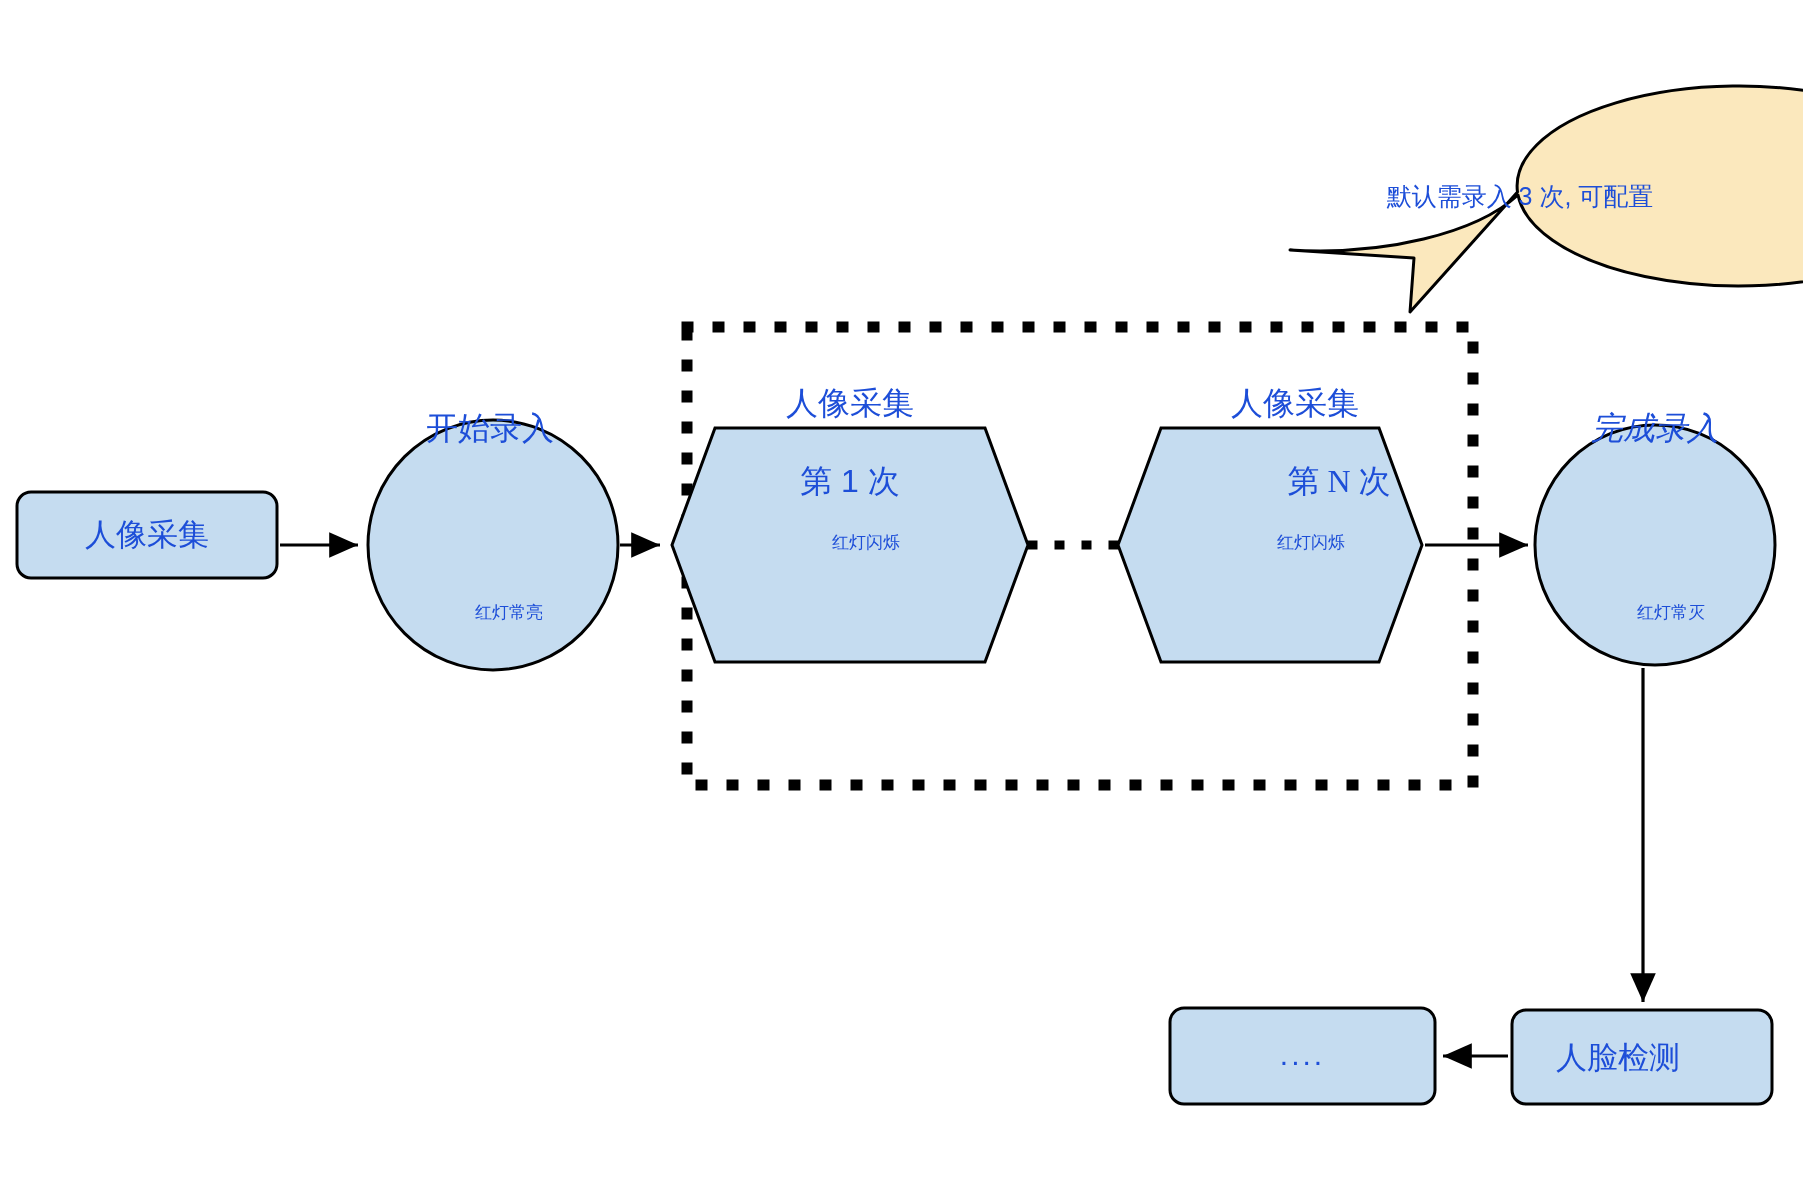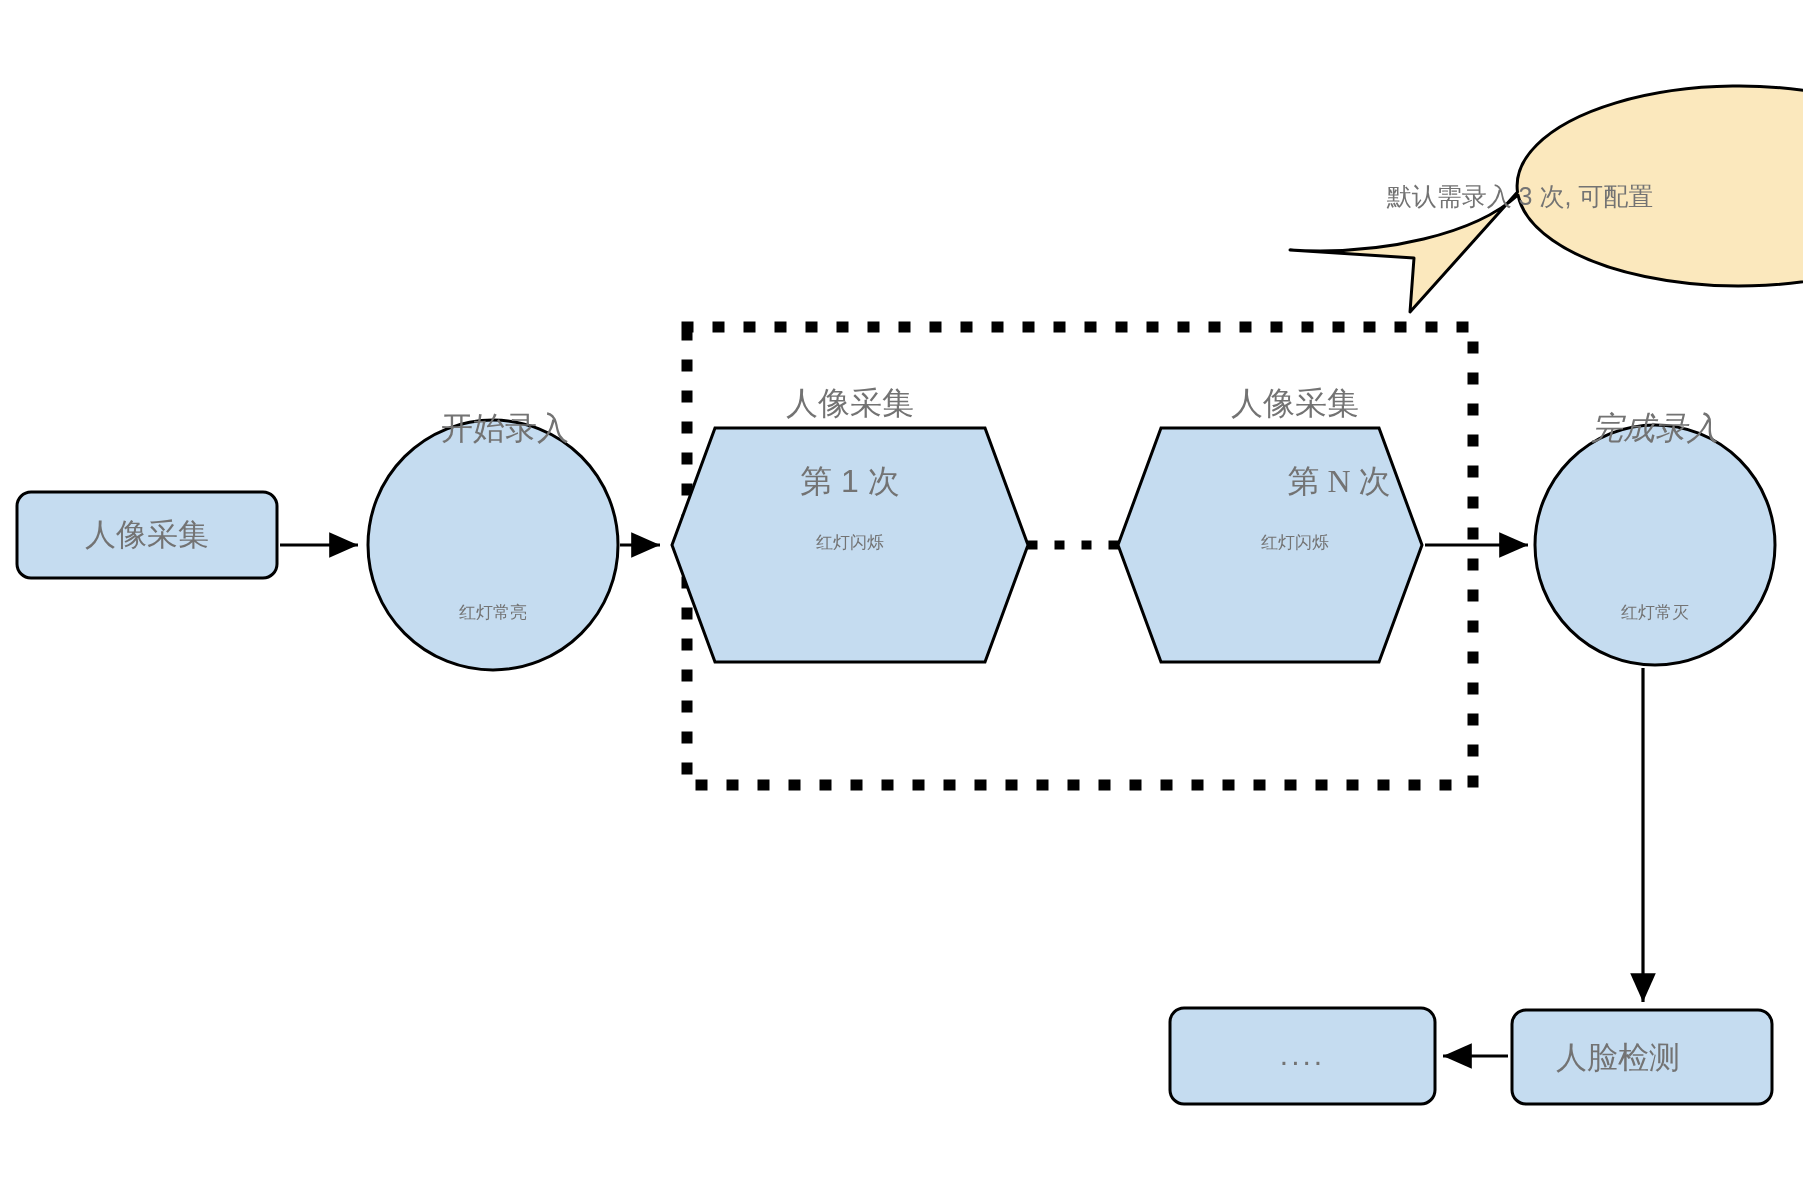--- a/index.html
+++ b/index.html
@@ -42,28 +42,28 @@
   .dotbox {
     stroke: #000000;
     stroke-width: 11;
     fill: none;
     stroke-linecap: square;
     stroke-dasharray: 1 30;
   }
   .lbl {
     position: absolute;
     text-align: center;
-    color: #737373;
+    color: #1d4ed8;
     white-space: nowrap;
     line-height: 1.15;
     pointer-events: none;
   }
   .title-lg { font-size: 32px; }
   .title-md { font-size: 31px; }
-  .sub-sm { font-size: 17px; }
+  .sub-sm { font-size: 17px; padding-left: 16px; }
   .dots-lbl { font-size: 30px; letter-spacing: 3px; }
   .callout-lbl { font-size: 25px; }
 </style>
 </head>
 <body>
 
 <div id="canvas">
 
   <svg class="layer" viewBox="0 0 1803 1199">
     <defs>
@@ -96,21 +96,21 @@
     <line x1="280" y1="545" x2="358" y2="545" class="edge" marker-end="url(#arrow)"></line>
     <line x1="620" y1="545" x2="660" y2="545" class="edge" marker-end="url(#arrow)"></line>
     <line x1="1032" y1="545" x2="1116" y2="545" class="dotline"></line>
     <line x1="1425" y1="545" x2="1528" y2="545" class="edge" marker-end="url(#arrow)"></line>
     <line x1="1643" y1="668" x2="1643" y2="1002" class="edge" marker-end="url(#arrow)"></line>
     <line x1="1508" y1="1056" x2="1443" y2="1056" class="edge" marker-end="url(#arrow)"></line>
   </svg>
 
   <div class="lbl title-md" style="left:17px; top:517px; width:260px;">人像采集</div>
 
-  <div class="lbl title-lg" style="left:380px; top:410px; width:250px;">开始录入</div>
+  <div class="lbl title-lg" style="left:365px; top:410px; width:250px;">开始录入</div>
   <div class="lbl sub-sm" style="left:368px; top:603px; width:250px;font-family:Liberation Serif, serif;">红灯常亮</div>
 
   <div class="lbl title-lg" style="left:675px; top:385px; width:350px;">人像采集</div>
   <div class="lbl title-lg" style="left:675px; top:463px; width:350px;">第 1 次</div>
   <div class="lbl sub-sm" style="left:675px; top:533px; width:350px;">红灯闪烁</div>
 
   <div class="lbl title-lg" style="left:1120px; top:385px; width:350px;">人像采集</div>
   <div class="lbl title-lg" style="left:1164px; top:463px; width:350px;font-family:Liberation Serif, serif;">第 N 次</div>
   <div class="lbl sub-sm" style="left:1120px; top:533px; width:350px;">红灯闪烁</div>
 

